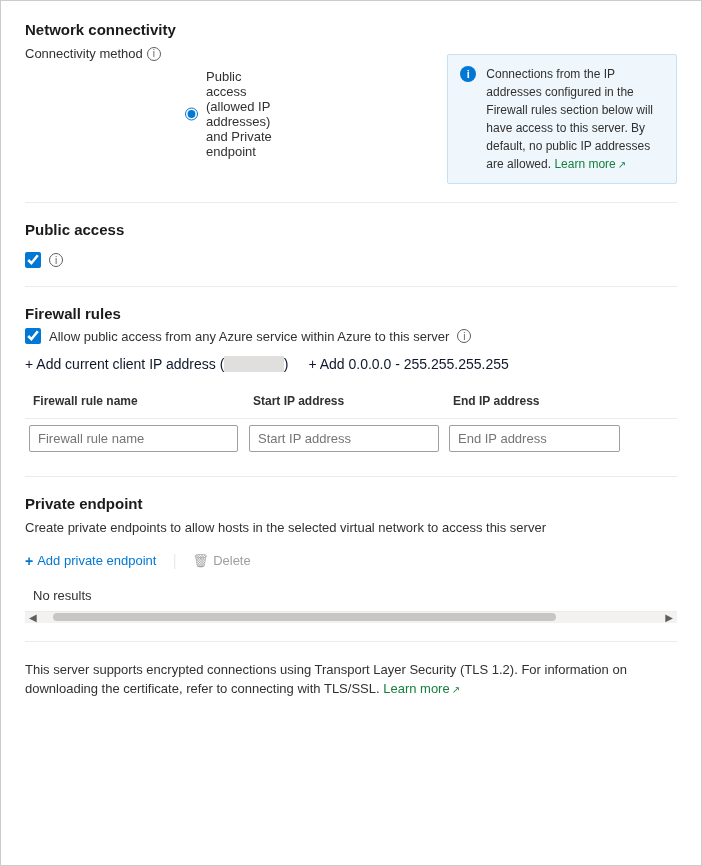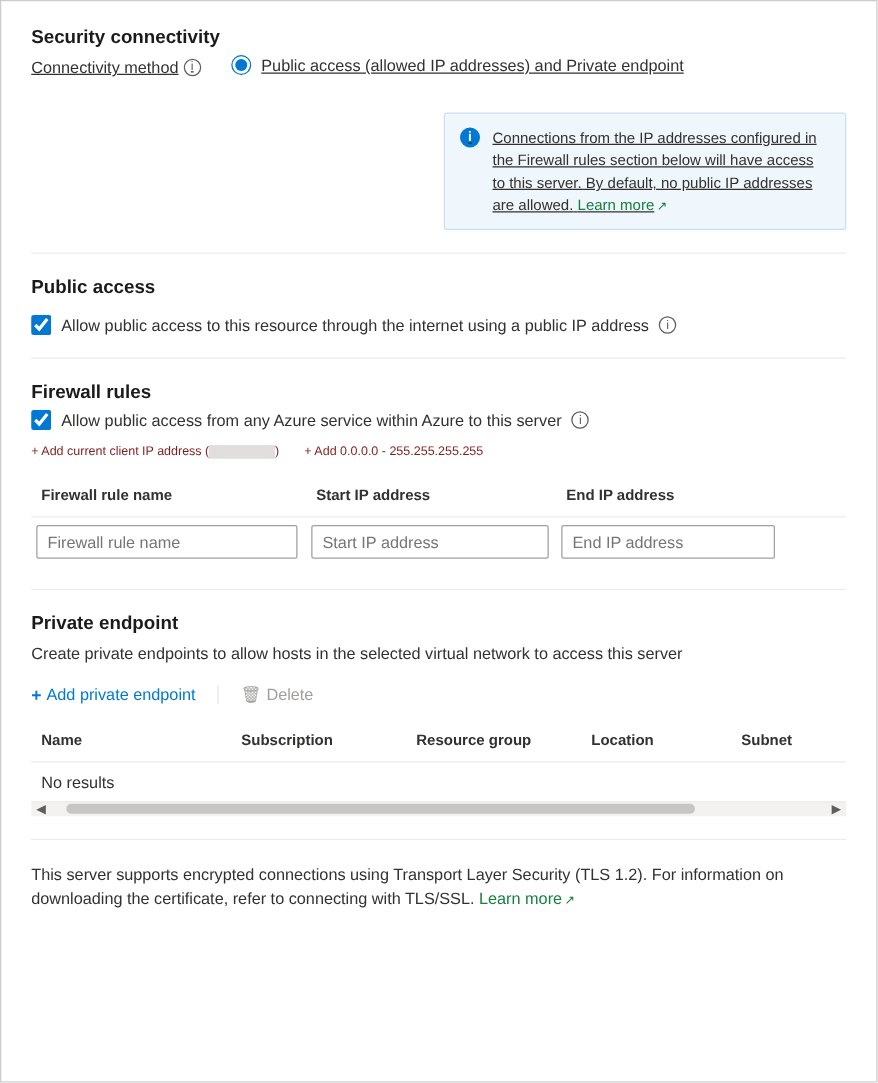--- a/index.html
+++ b/index.html
@@ -23,21 +23,20 @@
     .section-desc {
       font-size: 13px;
       color: #323130;
       margin-bottom: 14px;
       line-height: 1.5;
     }
     .label-row {
       display: flex;
       align-items: flex-start;
       margin-bottom: 10px;
-      text-decoration: underline;
     }
     .label-text {
       min-width: 160px;
       font-size: 13px;
       color: #323130;
       padding-top: 2px;
       display: flex;
       align-items: center;
       gap: 4px;
     }
@@ -49,22 +48,21 @@
       height: 14px;
       border-radius: 50%;
       border: 1px solid #605e5c;
       font-size: 10px;
       color: #605e5c;
       cursor: pointer;
       flex-shrink: 0;
     }
     .radio-group {
       display: flex;
-      flex-direction: column;
-      gap: 20px;
+      gap: 4px;
     }
     .radio-item {
       display: flex;
       align-items: center;
       gap: 8px;
       font-size: 13px;
       cursor: pointer;
     }
     .radio-input {
       width: 16px;
@@ -130,22 +128,22 @@
       accent-color: #0078d4;
       cursor: pointer;
       flex-shrink: 0;
     }
     .firewall-links {
       display: flex;
       gap: 20px;
       margin: 12px 0;
     }
     .firewall-link {
-      color: #7f1d1d;
-      font-size: 10px;
+      color: #0f172a;
+      font-size: 14px;
       cursor: pointer;
       text-decoration: none;
     }
     .table-header {
       display: grid;
       grid-template-columns: 220px 200px 180px;
       padding: 6px 0;
       border-bottom: 1px solid #edebe9;
       margin-top: 8px;
     }
@@ -240,21 +238,21 @@
       font-size: 10px;
       color: #605e5c;
       cursor: pointer;
       flex-shrink: 0;
     }
   </style>
 </head>
 <body>
 
 <div>
-  <div class="section-title">Security connectivity</div>
+  <div class="section-title">Network connectivity</div>
 
   <div class="label-row">
     <div class="label-text">
       <span>Connectivity method</span>
       <span class="info-icon">i</span>
     </div>
     <div class="radio-group">
       <label class="radio-item">
         <input type="radio" class="radio-input" name="connectivity" checked="" style="">
         <span>Public access (allowed IP addresses) and Private endpoint</span>
@@ -273,21 +271,20 @@
   </div>
 </div>
 
 <hr class="divider">
 
 <div>
   <div class="section-title">Public access</div>
   <div style="height:8px;"></div>
   <label class="checkbox-row">
     <input type="checkbox" class="checkbox-input" checked="" style="">
-    <span>Allow public access to this resource through the internet using a public IP address</span>
     <span class="info-icon">i</span>
   </label>
 </div>
 
 <hr class="divider">
 
 <div>
   <div class="section-title">Firewall rules</div>
 
   <label class="checkbox-row">
@@ -334,27 +331,20 @@
       <span class="btn-icon">+</span>
       <span>Add private endpoint</span>
     </button>
     <span style="color:#edebe9; font-size:16px;">|</span>
     <button class="action-btn action-btn-disabled">
       <span style="font-size:13px;">🗑</span>
       <span>Delete</span>
     </button>
   </div>
 
-  <div class="endpoint-table-header">
-    <div class="endpoint-table-cell">Name</div>
-    <div class="endpoint-table-cell">Subscription</div>
-    <div class="endpoint-table-cell">Resource group</div>
-    <div class="endpoint-table-cell">Location</div>
-    <div class="endpoint-table-cell">Subnet</div>
-  </div>
   <div class="endpoint-table-row">
     <span>No results</span>
   </div>
 
   <div class="scrollbar-container">
     <span class="scroll-arrow">◀</span>
     <div class="scrollbar-track">
       <div class="scrollbar-thumb"></div>
     </div>
     <span class="scroll-arrow">▶</span>

